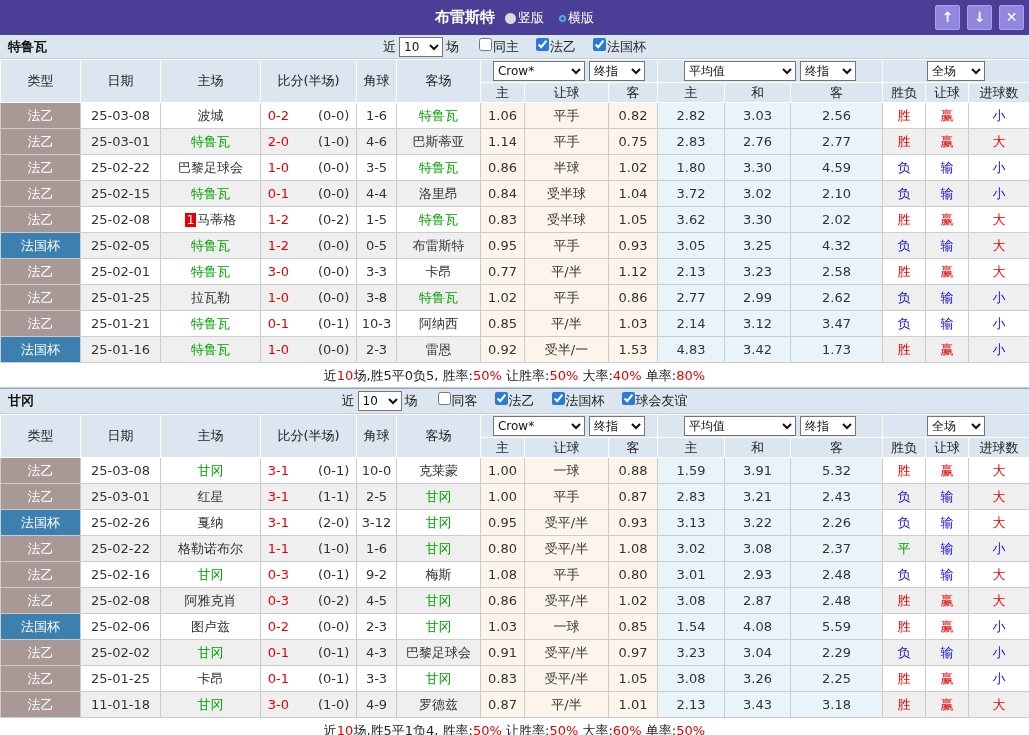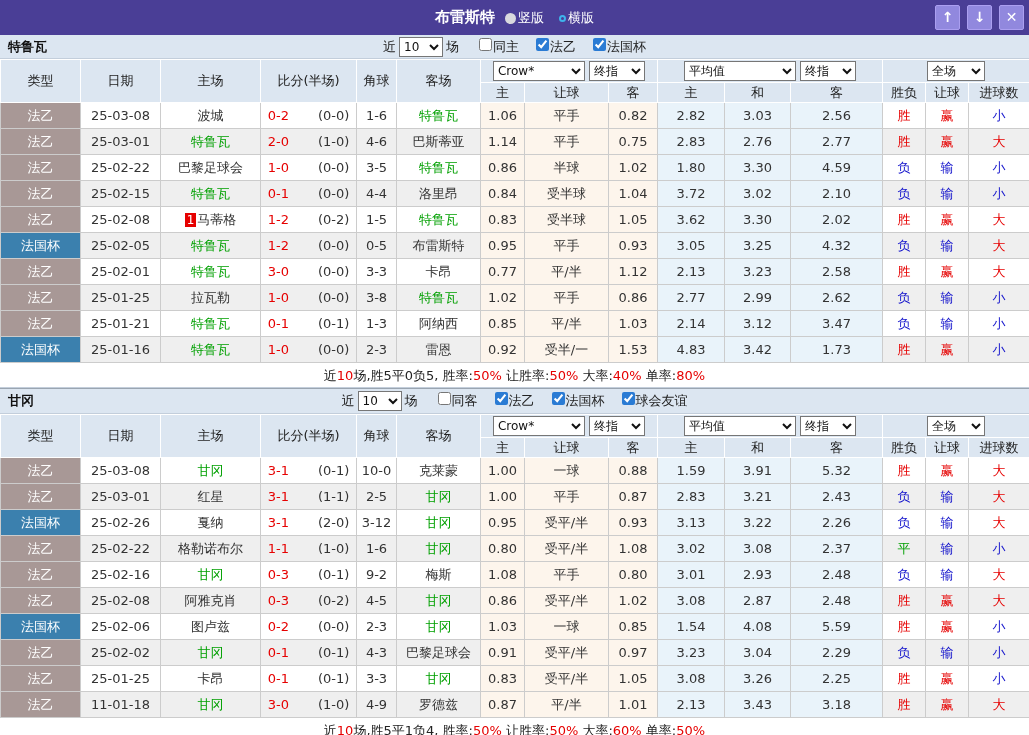--- a/index.html
+++ b/index.html
@@ -288,21 +288,21 @@
           <td class="avg" data-name="avg-away-odds">2.62</td>
           <td class="blue" data-name="result-wdl">负</td>
           <td class="blue" data-name="result-handicap">输</td>
           <td class="blue" data-name="result-goals">小</td>
         </tr>
         <tr class="odd" data-name="match-row">
           <td class="type-league" data-name="match-type-cell">法乙</td>
           <td data-name="date-cell">25-01-21</td>
           <td data-name="home-team-cell"><span class="green" data-name="home-team-name">特鲁瓦</span></td>
           <td data-name="score-cell"><span class="red" data-name="fulltime-score">0-1</span><span class="half" data-name="halftime-score">(0-1)</span></td>
-          <td data-name="corner-cell">1-3</td>
+          <td data-name="corner-cell">10-3</td>
           <td data-name="away-team-cell"><span data-name="away-team-name">阿纳西</span></td>
           <td class="crow" data-name="crow-home-odds">0.85</td>
           <td class="crow" data-name="crow-handicap">平/半</td>
           <td class="crow" data-name="crow-away-odds">1.03</td>
           <td class="avg" data-name="avg-home-odds">2.14</td>
           <td class="avg" data-name="avg-draw-odds">3.12</td>
           <td class="avg" data-name="avg-away-odds">3.47</td>
           <td class="blue" data-name="result-wdl">负</td>
           <td class="blue" data-name="result-handicap">输</td>
           <td class="blue" data-name="result-goals">小</td>

